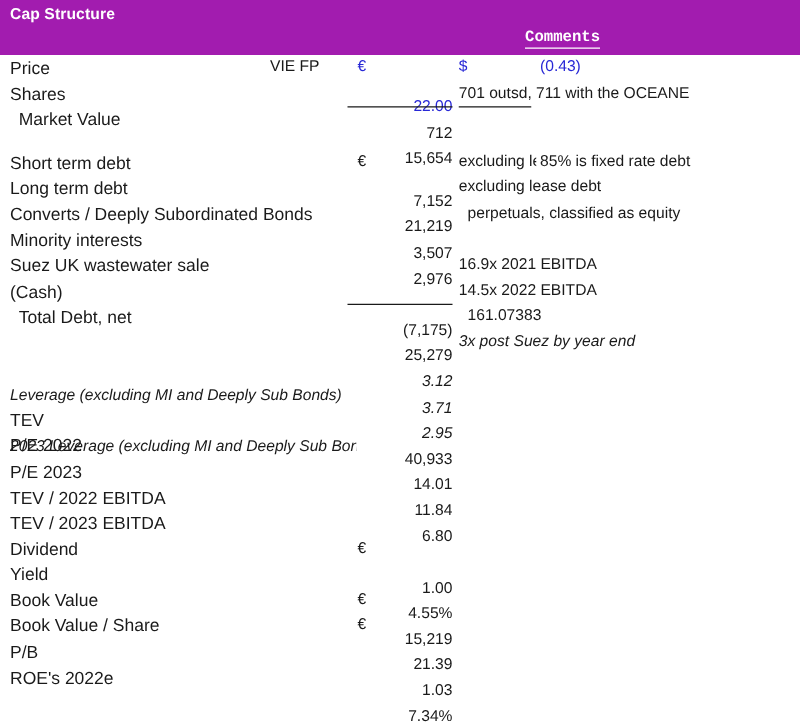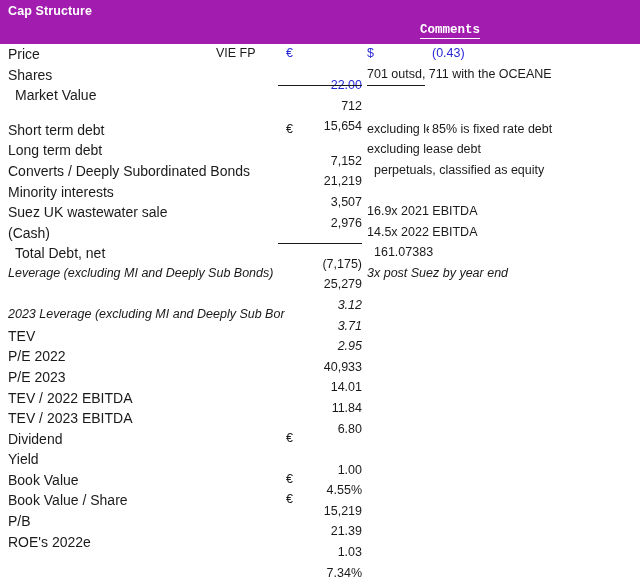--- a/index.html
+++ b/index.html
@@ -89,21 +89,21 @@
   
   .label-clip {
     position: absolute;
     left: 8px;
     top: 2px;
     width: 277px;
     overflow: hidden;
     white-space: nowrap;
     font-size: 12.5px;
   }
-  .label-clip.italic { font-style: italic; }
+  .label-clip.italic { font-style: italic; margin-top: 43px; }
 
   .cell-ticker {
     position: absolute;
     left: 216px;
     top: 2px;
     font-size: 12.5px;
     white-space: nowrap;
   }
 
   .cell-cur {

